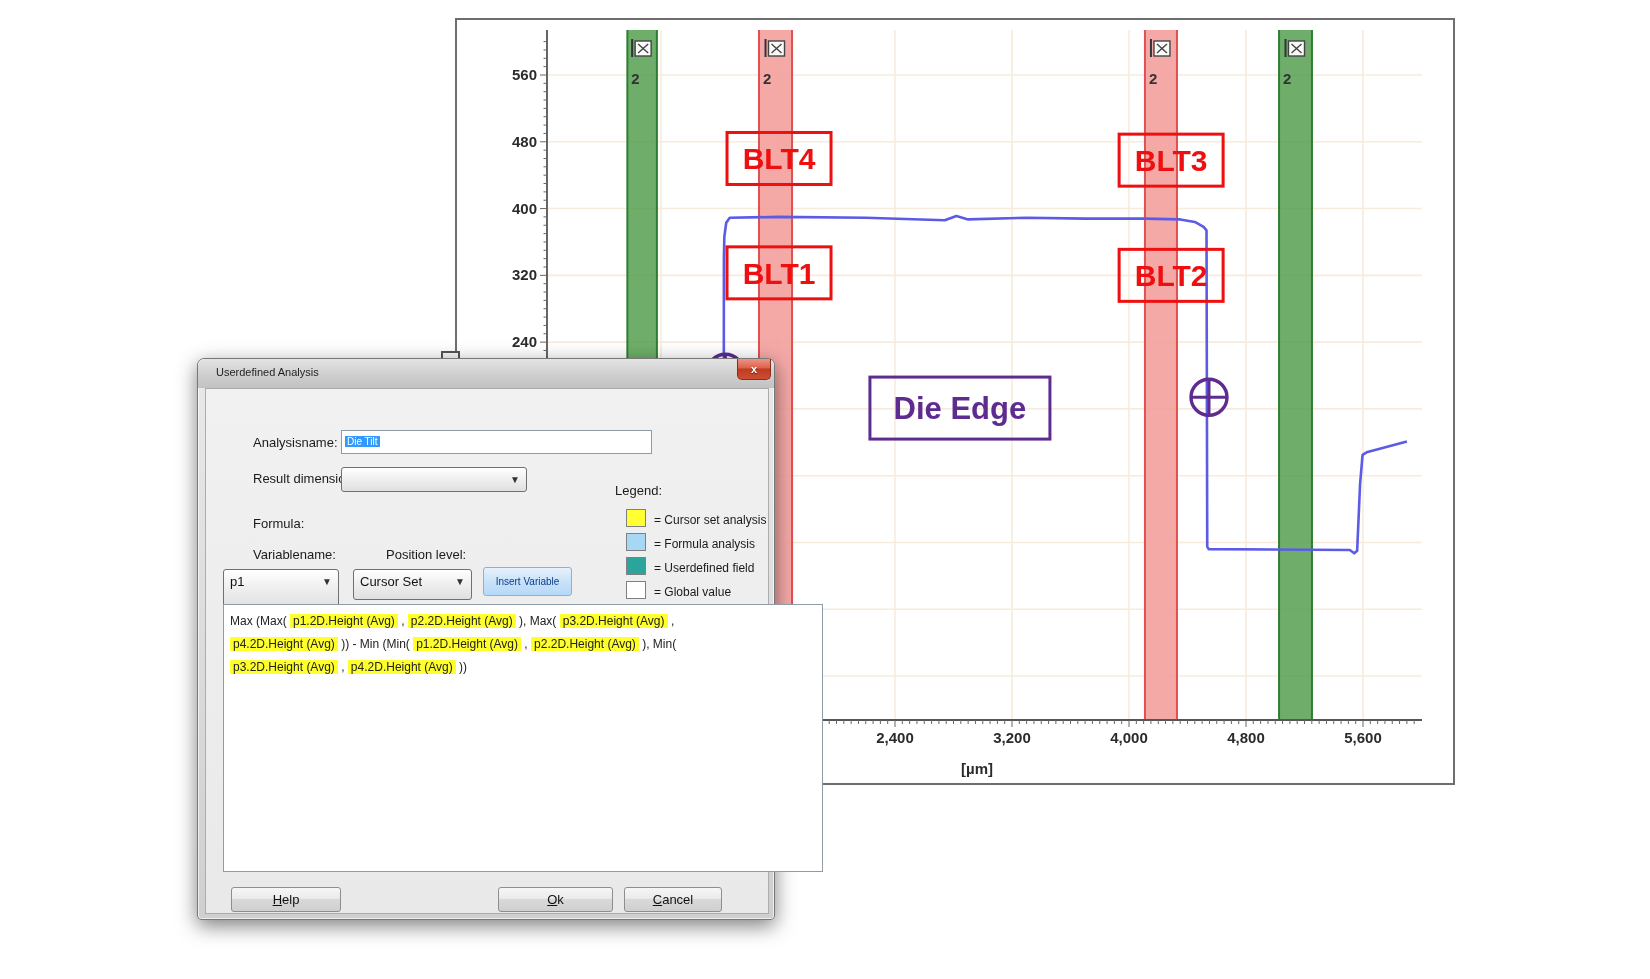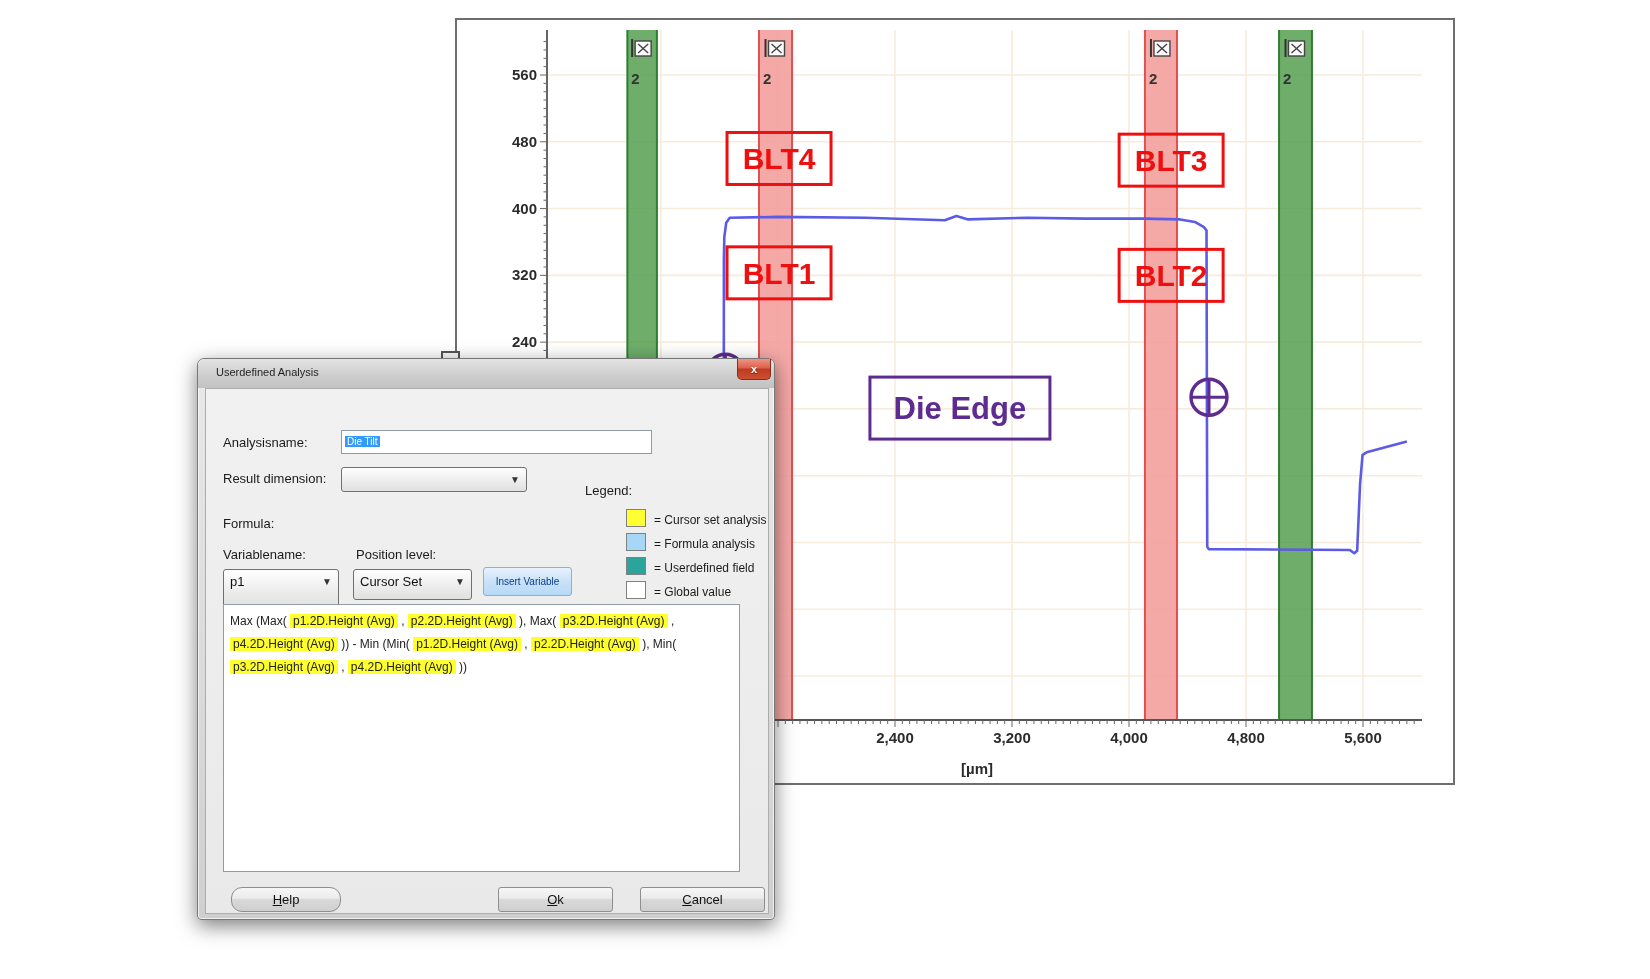--- a/index.html
+++ b/index.html
@@ -26,21 +26,21 @@
     border-radius:7px 7px 0 0;}
   #dialog-title{position:absolute;left:18px;top:7px;font-size:11px;color:#1E1E1E;}
   #close-btn{position:absolute;right:3px;top:0;width:34px;height:21px;
     background:linear-gradient(#EF9384 0%,#DA614B 45%,#BE3B21 50%,#CE4E32 100%);
     border:1px solid #8E2A18;border-top:none;border-radius:0 0 5px 5px;
     color:#FFF;font-size:11px;font-weight:bold;text-align:center;line-height:20px;
     box-sizing:border-box;text-shadow:0 1px 1px rgba(0,0,0,.5);cursor:pointer;}
   #dialog-content{position:absolute;left:7px;top:29px;width:564px;height:526px;
     background:linear-gradient(#F1F1F1,#E9E9E9);border:1px solid #ACACAC;box-sizing:border-box;}
 
-  .lbl{position:absolute;font-size:13px;color:#1A1A1A;white-space:nowrap;}
+  .lbl{position:absolute;font-size:13px;color:#1A1A1A;white-space:nowrap;margin-left:30px;}
 
   .textbox{position:absolute;background:#FFF;border:1px solid #8F9BA6;box-sizing:border-box;
     font-size:10px;line-height:22px;padding:0 3px;}
   .sel{background:#3399FF;color:#FFF;padding:0 2px;}
 
   .combo{position:absolute;box-sizing:border-box;border:1px solid #707070;border-radius:3px;
     background:linear-gradient(#FFFFFF,#F0F0F0 45%,#E0E0E0);font-size:13px;color:#111;
     line-height:23px;padding:0 6px;cursor:default;}
   .combo .arrow{position:absolute;right:6px;top:0;font-size:10px;color:#333;line-height:23px;}
 
@@ -398,29 +398,29 @@
   <div class="combo" style="left:25px;top:210px;width:116px;height:40px;">
     <span>p1</span>
     <span class="arrow">▼</span>
   </div>
   <div class="combo" style="left:155px;top:210px;width:119px;height:31px;">
     <span>Cursor Set</span>
     <span class="arrow">▼</span>
   </div>
   <div id="insert-btn" style="left:285px;top:208px;width:89px;height:29px;">Insert Variable</div>
 
-  <div id="formula-box" style="left:25px;top:245px;width:517px;height:268px;">
+  <div id="formula-box" style="left:25px;top:245px;width:600px;height:268px;">
       <div class="fline"><span>Max (Max( </span><span class="hl">p1.2D.Height (Avg)</span><span> , </span><span class="hl">p2.2D.Height (Avg)</span><span> ), Max( </span><span class="hl">p3.2D.Height (Avg)</span><span> ,</span></div>
       <div class="fline"><span class="hl">p4.2D.Height (Avg)</span><span> )) - Min (Min( </span><span class="hl">p1.2D.Height (Avg)</span><span> , </span><span class="hl">p2.2D.Height (Avg)</span><span> ), Min(</span></div>
       <div class="fline"><span class="hl">p3.2D.Height (Avg)</span><span> , </span><span class="hl">p4.2D.Height (Avg)</span><span> ))</span></div>
     </div>
 
-  <div class="win-btn" style="left:33px;top:528px;width:110px;border-radius:11px;"><u>H</u>elp</div>
+  <div class="win-btn" style="left:33px;top:528px;width:110px;"><u>H</u>elp</div>
   <div class="win-btn" style="left:300px;top:528px;width:115px;"><u>O</u>k</div>
-  <div class="win-btn" style="left:442px;top:528px;width:125px;"><u>C</u>ancel</div>
+  <div class="win-btn" style="left:426px;top:528px;width:98px;"><u>C</u>ancel</div>
 <div id="legend-items">
       <div class="legend-row" style="left: 428px; top: 150px;">
         <span class="legend-swatch" style="background: rgb(255, 255, 51);"></span>
         <span class="legend-label">= Cursor set analysis</span>
       </div>
       <div class="legend-row" style="left: 428px; top: 174px;">
         <span class="legend-swatch" style="background: rgb(166, 215, 245);"></span>
         <span class="legend-label">= Formula analysis</span>
       </div>
       <div class="legend-row" style="left: 428px; top: 198px;">

